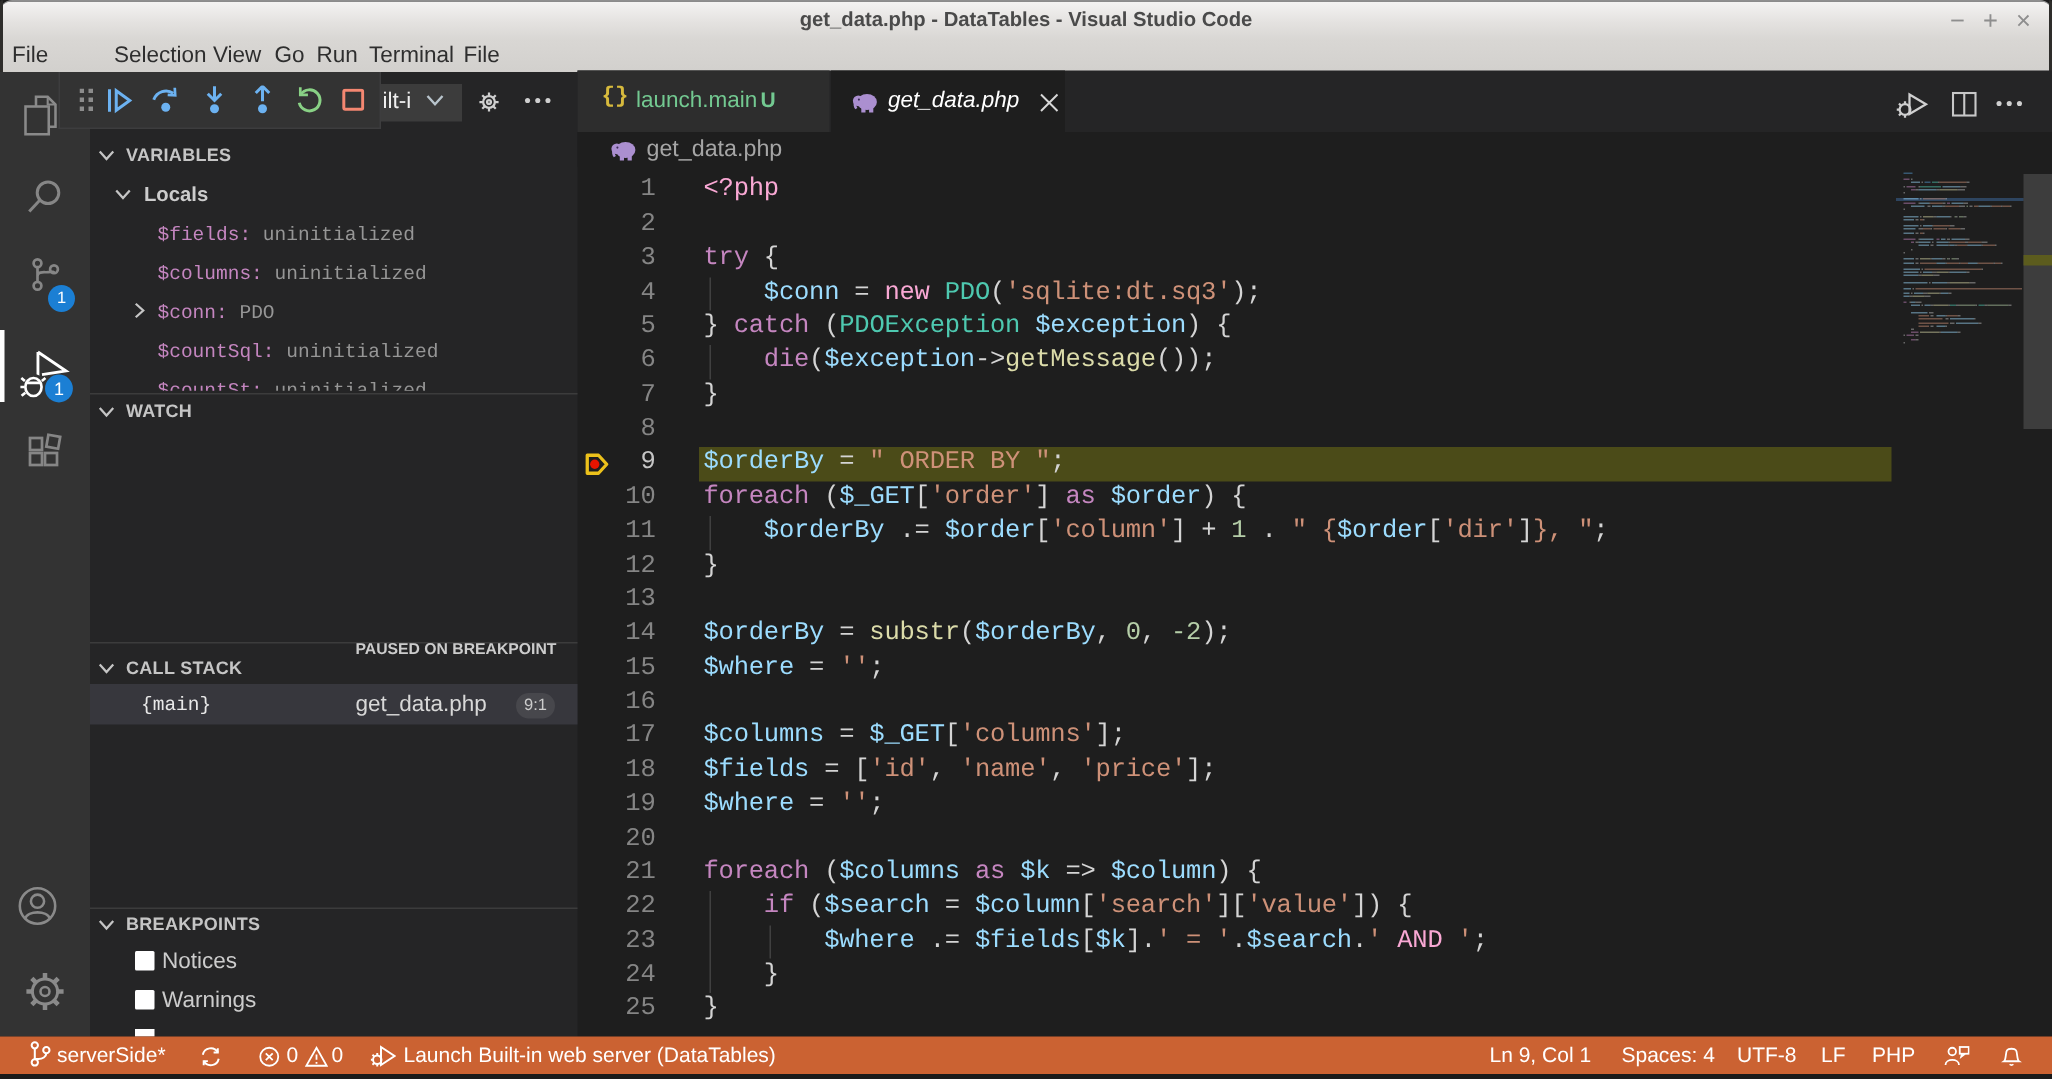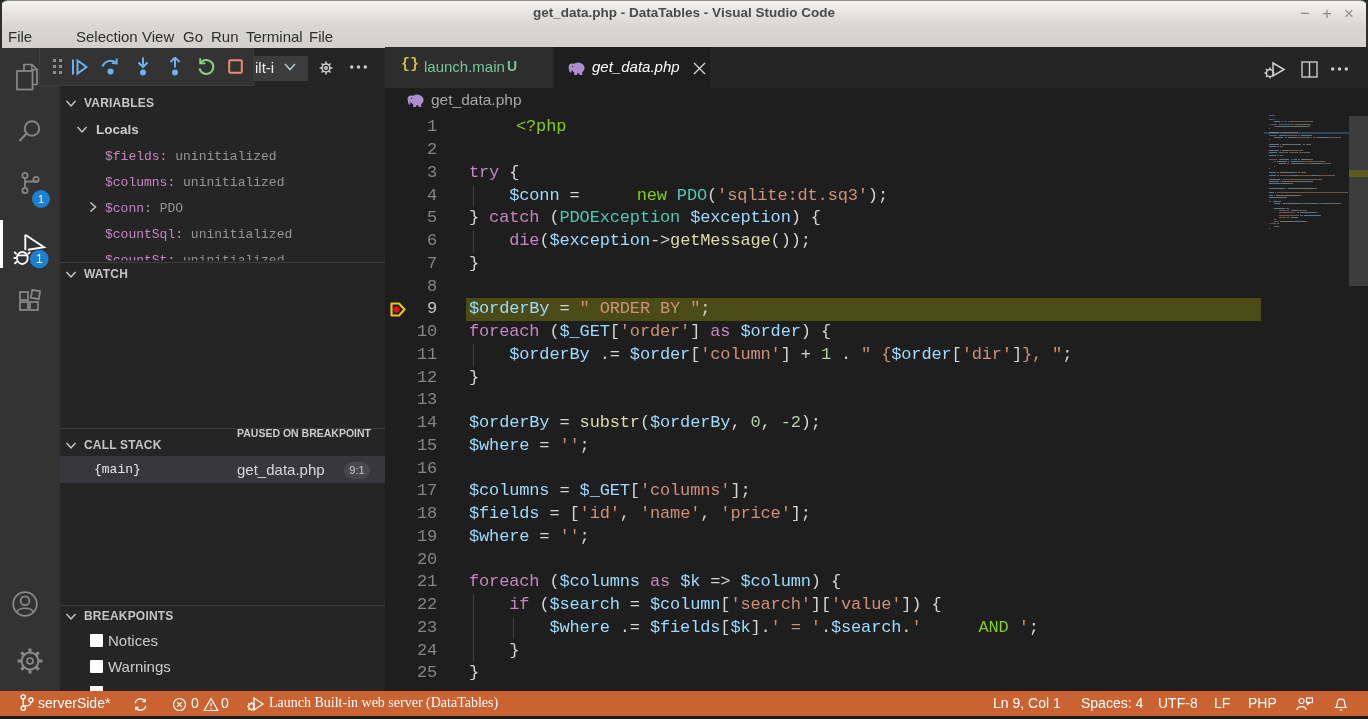--- a/index.html
+++ b/index.html
@@ -44,21 +44,21 @@
 #tab1 { left:385px; top:47px; width:168px; height:41px; background:#2d2d2d; }
 #tab2 { left:553.5px; top:47px; width:156px; height:41px; background:#1e1e1e; }
 #breadcrumb { left:385px; top:88px; width:983px; height:23px; background:#1e1e1e; }
 
 
 #gutter { left:385px; top:116.3px; width:52px; }
 #gutter pre, #codetext pre {
   font-family:"Liberation Mono", monospace; font-size:17px; line-height:22.75px; letter-spacing:-0.15px; }
 #gutter pre { text-align:right; color:#858585; }
 #codetext { left:469px; top:116.3px; }
-.k { color:#C586C0; } .b { color:#84cc16;margin-left:47px; } .t { color:#4EC9B0; } .v { color:#9CDCFE; }
+.k { color:#C586C0; } .b { color:#f9a8d4; } .t { color:#4EC9B0; } .v { color:#9CDCFE; }
 .s { color:#CE9178; } .n { color:#B5CEA8; } .f { color:#DCDCAA; } .w { color:#D4D4D4; }
 #hl9 { left:466px; top:298.3px; width:795px; height:22.8px; background:#4b4b18; }
 .ig { width:1px; background:#404040; }
 
 
 #minimap { left:0; top:0; width:0; height:0; }
 #mmslider { left:1349px; top:116px; width:19px; height:170px; background:rgba(120,120,120,0.35); }
 #mmolive { left:1349px; top:169.5px; width:19px; height:7px; background:#5c5c1e; }
 #mmline9 { left:1264px; top:131.8px; width:85px; height:2.2px; background:#2e4560; }
 
@@ -720,21 +720,21 @@
   <div class="abs sbtext" style="left:221px;">0</div>
   <div class="abs" style="left:247px; top:696px;">
     <svg width="17" height="16" viewBox="0 0 17 16">
         <g fill="none" stroke="#ffffff" stroke-width="1.3">
       <path d="M7 2 L16 8 L7 14 Z"></path>
       <circle cx="4.5" cy="10.5" r="2.8"></circle>
       <path d="M4.5 7.4 L4.5 6 M1.5 10.5 L0.2 10.5 M2.4 8.2 L1.3 7.2 M2.4 12.8 L1.3 13.8 M4.5 13.6 L4.5 15"></path>
         </g>
       </svg>
   </div>
-  <div class="abs sbtext" style="left:269px;font-family:Liberation Serif, serif;">Launch Built-in web server (DataTables)</div>
+  <div class="abs sbtext" style="left:269px;">Launch Built-in web server (DataTables)</div>
   <div class="abs sbtext" style="left:993px;">Ln 9, Col 1</div>
   <div class="abs sbtext" style="left:1081px;">Spaces: 4</div>
   <div class="abs sbtext" style="left:1158px;">UTF-8</div>
   <div class="abs sbtext" style="left:1214px;">LF</div>
   <div class="abs sbtext" style="left:1248px;">PHP</div>
   <div class="abs" style="left:1296px; top:697px;">
     <svg width="17" height="14" viewBox="0 0 17 14">
         <g fill="none" stroke="#ffffff" stroke-width="1.2">
       <circle cx="5.5" cy="4" r="2.5"></circle>
           <path d="M1 13 C1 8.5 10 8.5 10 13"></path>

